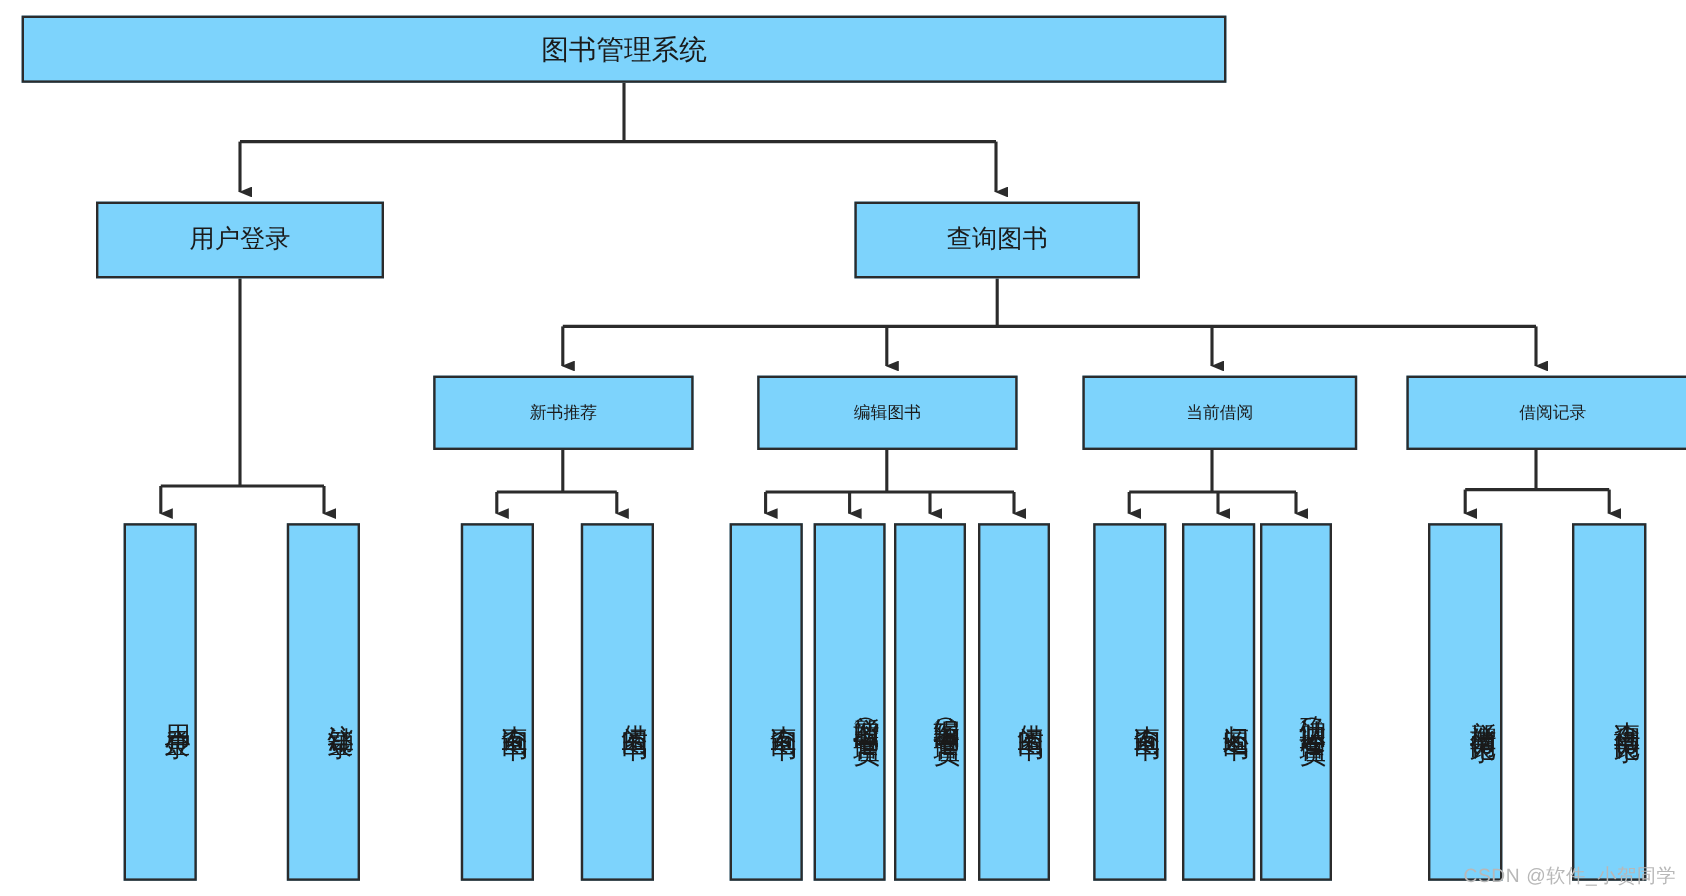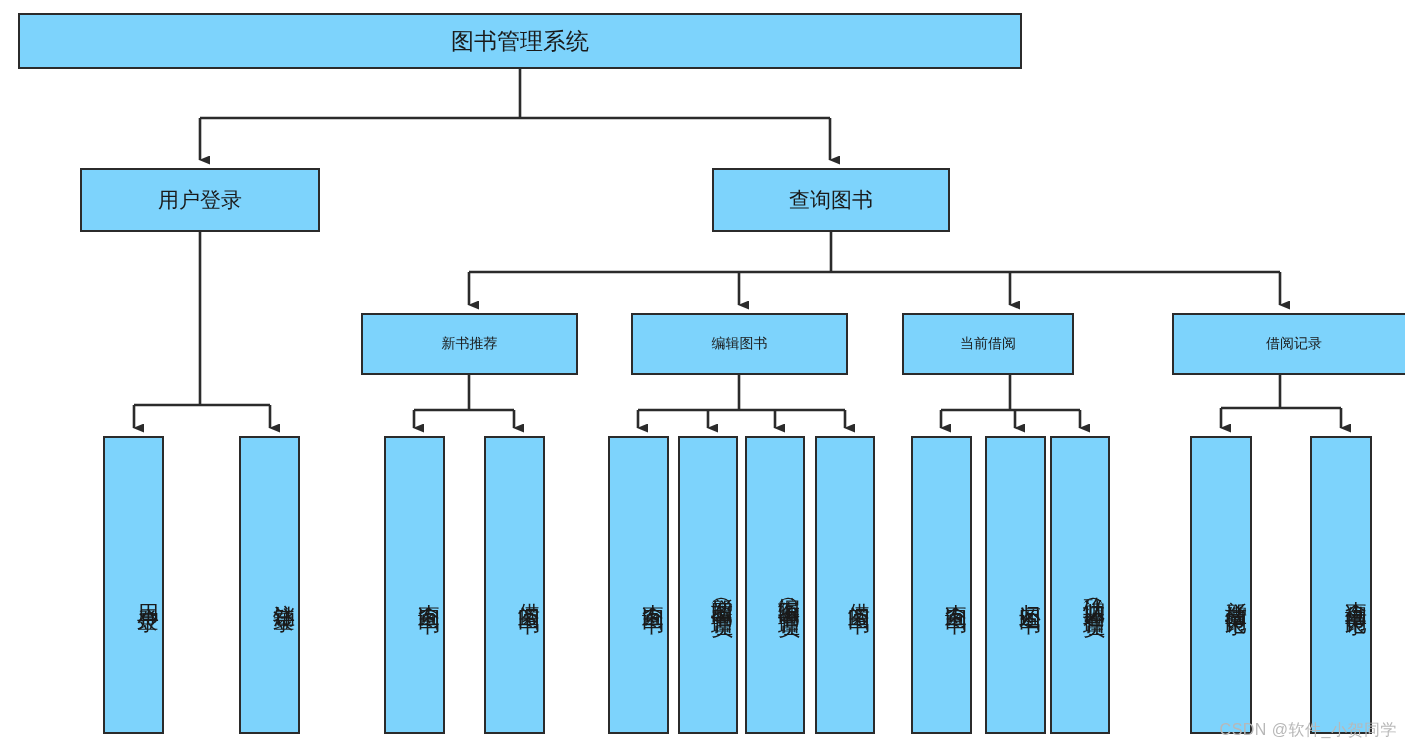--- a/index.html
+++ b/index.html
@@ -123,21 +123,21 @@
     </g>
   </svg>
 
   <div class="node root" style="left:18px; top:13px; width:1004px; height:56px;">图书管理系统</div>
 
   <div class="node lvl1" style="left:80px; top:168px; width:240px; height:64px;">用户登录</div>
   <div class="node lvl1" style="left:712px; top:168px; width:238px; height:64px;">查询图书</div>
 
   <div class="node lvl2" style="left:361px; top:313px; width:217px; height:62px;">新书推荐</div>
   <div class="node lvl2" style="left:631px; top:313px; width:217px; height:62px;">编辑图书</div>
-  <div class="node lvl2" style="left:902px; top:313px; width:172px; height:62px;">当前借阅</div>
+  <div class="node lvl2" style="left:902px; top:313px; width:229px; height:62px;">当前借阅</div>
   <div class="node lvl2" style="left:1172px; top:313px; width:244px; height:62px;">借阅记录</div>
 
   <div class="node leaf" style="left:103px; top:436px; width:61px; height:298px;">用户登录</div>
   <div class="node leaf" style="left:239px; top:436px; width:61px; height:298px;">注销登录</div>
 
   <div class="node leaf" style="left:384px; top:436px; width:61px; height:298px;">查询图书</div>
   <div class="node leaf" style="left:484px; top:436px; width:61px; height:298px;">借阅图书</div>
 
   <div class="node leaf" style="left:608px; top:436px; width:61px; height:298px;">查询图书</div>
   <div class="node leaf" style="left:678px; top:436px; width:60px; height:298px;">新增图书（管理员）</div>

